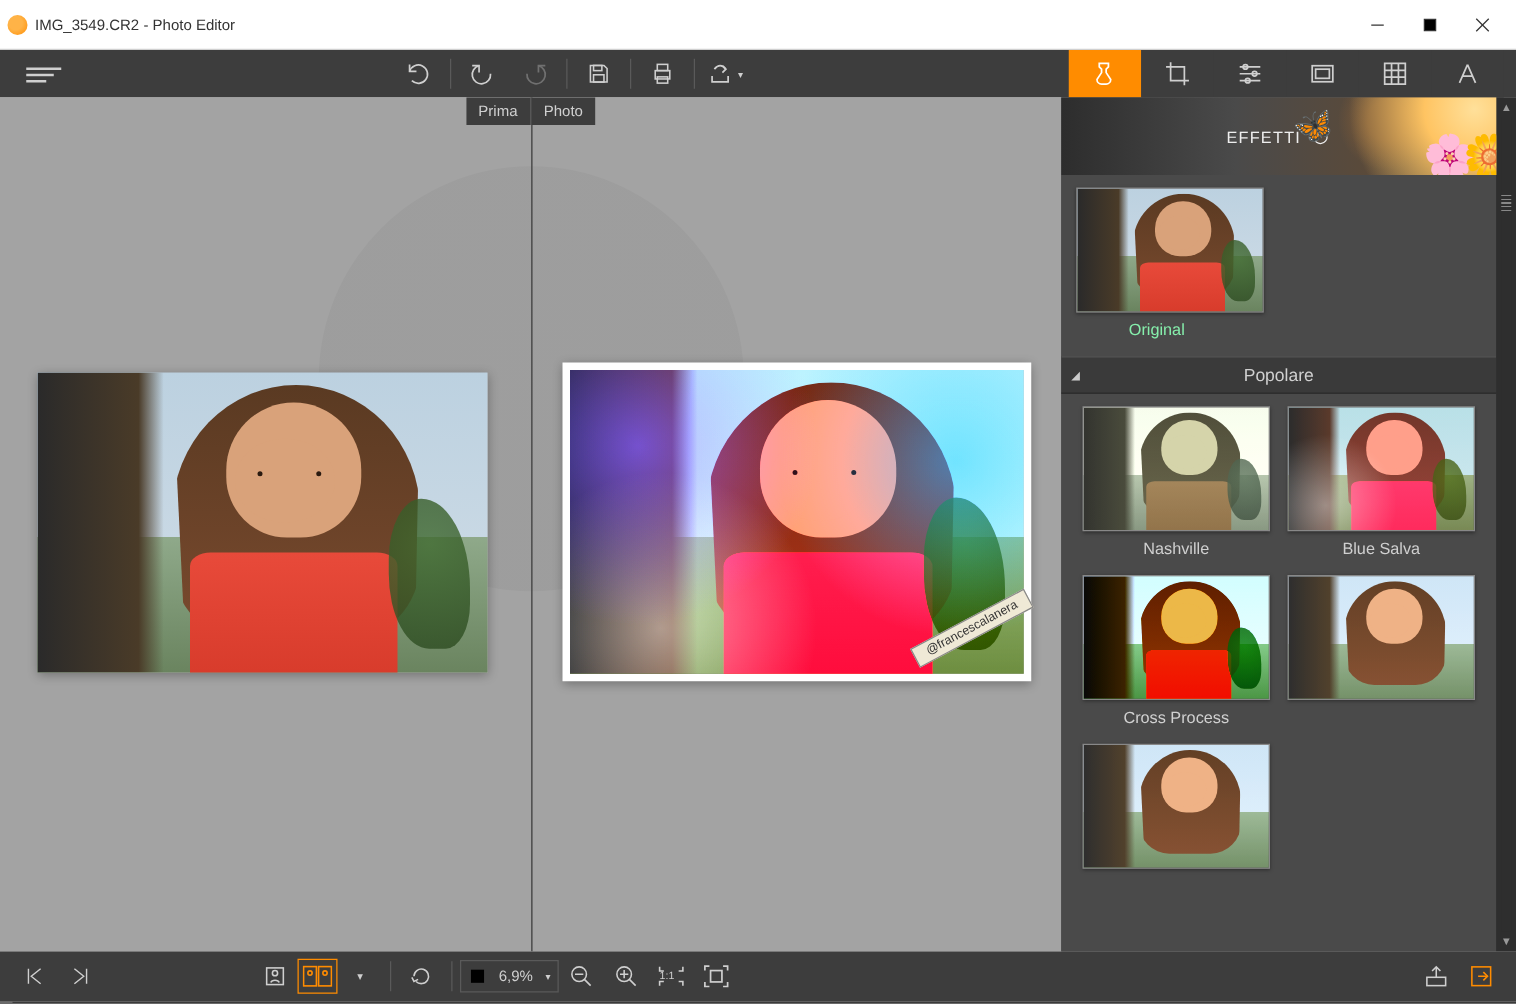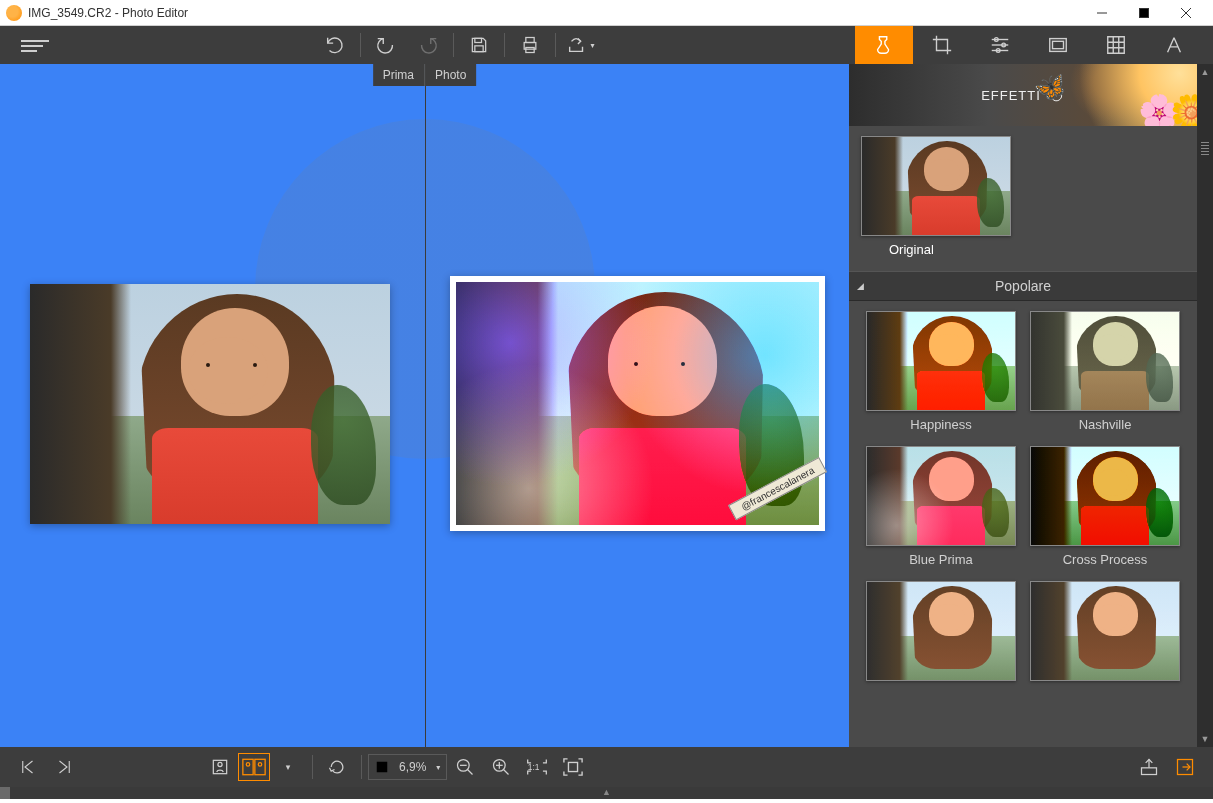--- a/index.html
+++ b/index.html
@@ -1,19 +1,19 @@
 <!DOCTYPE html>
 <html><head>
 <meta charset="utf-8">
 <style>
   * { box-sizing: border-box; margin: 0; padding: 0; font-family: "Segoe UI", Arial, sans-serif; }
   html, body { width: 1213px; height: 803px; overflow: hidden; background: #fff; }
   
   
-  .titlebar { height: 26px; background: #fff; display: flex; align-items: center; padding: 0 6px; border-bottom: 1px solid #d0d0d0; }
+  .titlebar { height: 40px; background: #fff; display: flex; align-items: center; padding: 0 6px; border-bottom: 1px solid #d0d0d0; }
   .titlebar .app-icon { width: 16px; height: 16px; border-radius: 50%; background: radial-gradient(circle at 40% 40%, #ffb347 40%, #ff8c00 100%); margin-right: 6px; }
   .titlebar .title-text { font-size: 12px; color: #333; flex: 1; }
   .win-controls { display: flex; }
   .win-btn { width: 42px; height: 28px; display: flex; align-items: center; justify-content: center; font-size: 10px; color: #333; }
   .win-btn svg { stroke: #333; }
   
   
   .maintoolbar { height: 38px; background: #3d3d3d; display: flex; align-items: center; padding: 0 10px; }
   .ham { width: 50px; height:38px; display:flex; align-items:center; justify-content:center; }
   .ham-lines { width:28px; height:10px; position:relative; }
@@ -32,21 +32,21 @@
   .modetabs { display:flex; }
   .mode-btn { width:58px; height:38px; display:flex; align-items:center; justify-content:center; background:#3d3d3d; }
   .mode-btn.active { background:#ff8c00; }
   .mode-btn svg { stroke:#cfcfcf; fill:none; stroke-width:1.5; }
   .mode-btn.active svg { stroke:#fff; }
   
   
   .main-area { display:flex; height: calc(803px - 30px - 38px - 40px - 12px); }
   
   
-  .canvas-wrap { flex:1; background:#3b82f6; position:relative; }
+  .canvas-wrap { flex:1; background:#a3a3a3; position:relative; }
   .canvas-wrap::before {
     
     content:""; position:absolute; left:50%; top:55px; width:340px; height:340px; transform:translateX(-50%);
     border-radius:50%; background:radial-gradient(circle,#7f7f7f 0%,#7d7d7d 100%); opacity:0.15; pointer-events:none;
   }
   .split-labels { position:absolute; top:0; left:50%; transform: translateX(-50%); display:flex;}
   .split-label { background:#3d3d3d; color:#d0d0d0; font-size:12px; padding:4px 10px; }
   .split-label.right{ border-left:1px solid #5a5a5a;}
   .split-line { position:absolute; left:50%; top:0; bottom:0; width:1px; background:#3a3a3a; }
   
@@ -95,21 +95,21 @@
   .panel-header .flowers { position:absolute; right:-6px; bottom:-6px; font-size:34px; letter-spacing:-10px; color:#ffb347;}
   .panel-header-label { color:#eee; font-size:13px; letter-spacing:1px; display:flex; align-items:flex-end; gap:8px; }
   .panel-header-label svg { stroke:#eee; fill:none; stroke-width:1.5;}
   
   .panel-scroll { flex:1; overflow:auto; scrollbar-width:thin; background:#4a4a4a;}
   .panel-scroll-inner { padding:10px; }
   
   .orig-block { display:flex; flex-direction:column; align-items:flex-start; gap:6px; margin-left:2px;}
   .thumb { width:150px; height:100px; border:1px solid #888; box-shadow:0 1px 3px rgba(0,0,0,0.4); cursor:pointer;}
   .thumb .photo-img { width:100%; height:100%; }
-  .orig-label { color:#ffffff; font-size:13px; margin-left:28px;}
+  .orig-label { color:#86efac; font-size:13px; margin-left:42px;}
   
   .section-head { background:#3a3a3a; color:#d0d0d0; font-size:14px; height:30px; display:flex; align-items:center; justify-content:center; margin:14px -10px 10px; position:relative; border-top:1px solid #555; border-bottom:1px solid #2a2a2a;}
   .section-head .chev { position:absolute; left:8px; font-size:9px; color:#ccc; }
   
   .effects-grid { display:grid; grid-template-columns: 150px 150px; gap:14px 14px; justify-content:center;}
   .effect-cell { display:flex; flex-direction:column; align-items:center; gap:6px;}
   .effect-cell .lbl { color:#d0d0d0; font-size:13px; }
   
   
   .f-bluesummer .photo-img{ filter:sepia(0.2) saturate(1.6) hue-rotate(-10deg) brightness(1.1);}
@@ -336,32 +336,20 @@
                   </div>
                 </div>
               <div class="orig-label">Original</div>
             </div>
             <div class="section-head">
               <span class="chev">◢</span>
               <span>Popolare</span>
             </div>
             <div class="effects-grid">
               <div class="effect-cell">
-                  <div class="thumb f-happiness">
-                    <div class="photo-img">
-                      <div class="hair"></div>
-                      <div class="head"></div>
-                      <div class="face"></div>
-                      <div class="body"></div>
-                      <div class="plant"></div>
-                    </div>
-                  </div>
-                  <div class="lbl">Happiness</div>
-                </div>
-              <div class="effect-cell">
                   <div class="thumb f-nashville">
                     <div class="photo-img">
                       <div class="hair"></div>
                       <div class="head"></div>
                       <div class="face"></div>
                       <div class="body"></div>
                       <div class="plant"></div>
                     </div>
                   </div>
                   <div class="lbl">Nashville</div>
@@ -369,21 +357,21 @@
               <div class="effect-cell">
                   <div class="thumb f-bluewash">
                     <div class="photo-img">
                       <div class="hair"></div>
                       <div class="head"></div>
                       <div class="face"></div>
                       <div class="body"></div>
                       <div class="plant"></div>
                     </div>
                   </div>
-                  <div class="lbl">Blue Prima</div>
+                  <div class="lbl">Blue Salva</div>
                 </div>
               <div class="effect-cell">
                   <div class="thumb f-cross">
                     <div class="photo-img">
                       <div class="hair"></div>
                       <div class="head"></div>
                       <div class="face"></div>
                       <div class="body"></div>
                       <div class="plant"></div>
                     </div>

